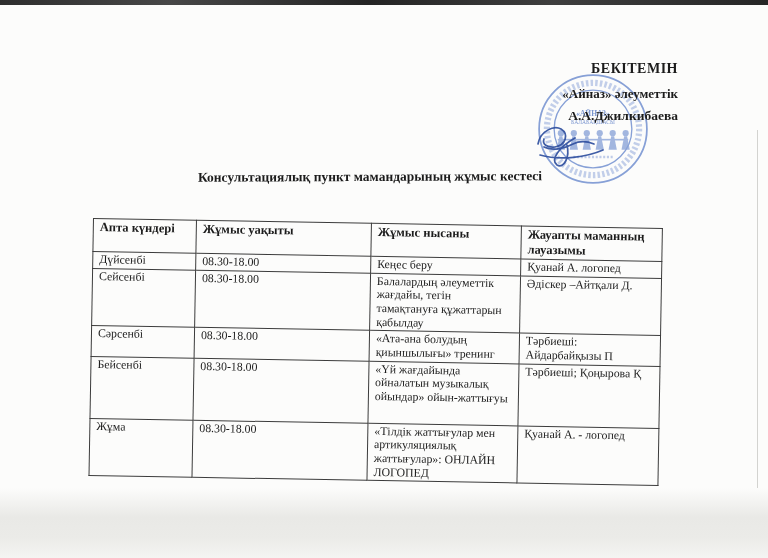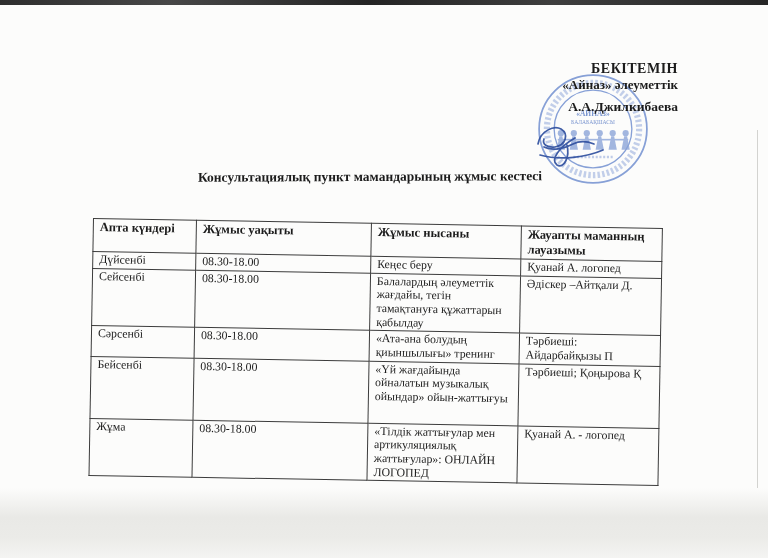--- a/index.html
+++ b/index.html
@@ -10,21 +10,21 @@
   }
   
   .scan-top-edge{position:absolute;top:0;left:0;right:0;height:5px;
     background:linear-gradient(90deg,#2e2e2e,#474747 22%,#242424 48%,#3e3e3e 72%,#262626 100%);}
   .scan-bottom-band{position:absolute;left:0;right:0;bottom:0;height:70px;
     background:linear-gradient(180deg,rgba(232,232,229,0) 0%,#e9e9e6 42%,#ebebe8 70%,#f4f4f2 100%);}
   .scan-right-line{position:absolute;top:130px;bottom:70px;right:10px;width:1px;background:#d3d3d0;}
 
   
   .approval{position:absolute;top:61px;right:90px;text-align:right;font-weight:bold;z-index:3;white-space:nowrap;}
-  .approval .l1{font-size:14px;letter-spacing:.5px;}
+  .approval .l1{font-size:14px;letter-spacing:.5px;margin-bottom:9px;}
   .approval .l2{font-size:13px;margin-bottom:6px;}
   .approval .l3{font-size:13.5px;margin-bottom:11px;}
   .approval .l4{font-size:13.5px;}
 
   .stamp{position:absolute;left:536px;top:72px;width:114px;height:114px;z-index:1;opacity:.9;}
   .signature{position:absolute;left:531px;top:114px;width:100px;height:58px;z-index:4;}
 
   .doc-title{position:absolute;top:169px;left:0;width:768px;text-align:center;
     font-size:13.5px;font-weight:bold;z-index:2;
     transform:translateX(-14px) rotate(-0.25deg);}

